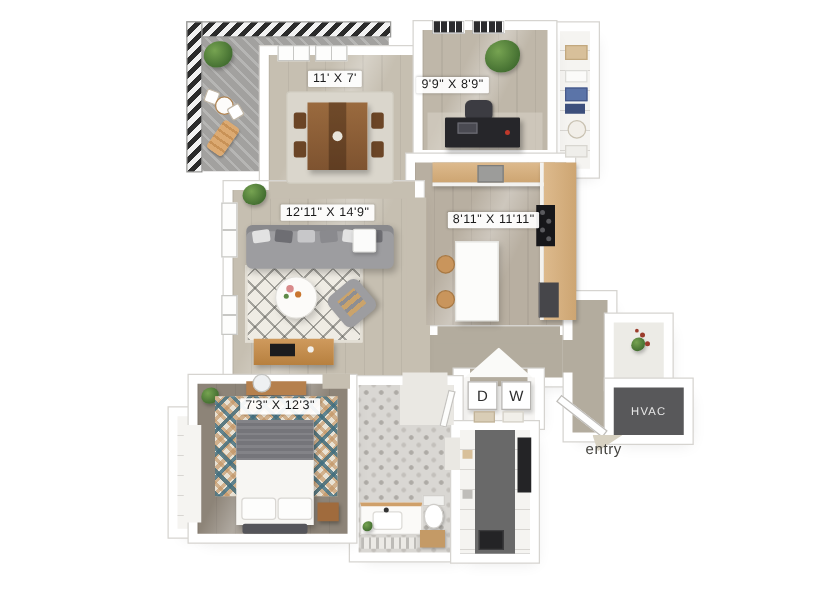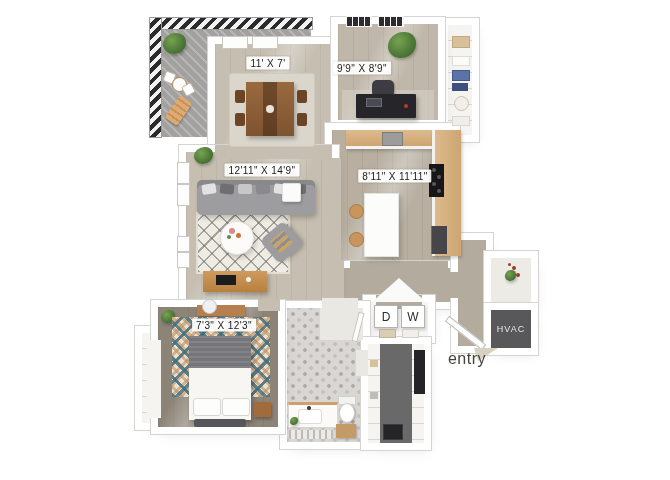--- a/index.html
+++ b/index.html
@@ -40,21 +40,21 @@
         background-image:repeating-linear-gradient(45deg,rgba(63,110,128,.8) 0 3px,rgba(0,0,0,0) 3px 13px),
                          repeating-linear-gradient(-45deg,rgba(63,110,128,.8) 0 3px,rgba(0,0,0,0) 3px 13px),
                          repeating-linear-gradient(45deg,rgba(193,145,95,.6) 6px 9px,rgba(0,0,0,0) 9px 13px),
                          repeating-linear-gradient(-45deg,rgba(193,145,95,.6) 6px 9px,rgba(0,0,0,0) 9px 13px);}
   .bath-floor{background-color:var(--bath-tile,#d9d7d3);
         background-image:radial-gradient(circle,#aeaba6 1.5px,transparent 2.2px),
                          radial-gradient(circle,#c3c0bb 1.5px,transparent 2.2px);
         background-size:12px 12px;background-position:0 0,6px 6px;}
   .peak{background:#fafaf8;clip-path:polygon(0 100%,50% 0,100% 100%);
         filter:drop-shadow(0 0 1px #96948f);}
-  .entry-text{position:absolute;transform:translate(-50%,-50%);color:#44433f;font-size:16px;letter-spacing:.5px;}
+  .entry-text{position:absolute;transform:translate(-50%,-50%);color:#44433f;font-size:12px;letter-spacing:.5px;margin-left:16px;}
 </style>
 </head>
 <body>
 
 <div class="canvas">
 
   <div class="abs deck" style="left:161px;top:28px;width:150px;height:14px;"></div>
   <div class="abs deck" style="left:161px;top:28px;width:58px;height:109px;"></div>
   <div class="abs railing" style="left:150px;top:18px;width:162px;height:11px;"></div>
   <div class="abs railing" style="left:150px;top:18px;width:11px;height:119px;"></div>
@@ -65,21 +65,21 @@
   <div class="abs" style="left:171px;top:97px;width:15px;height:27px;background:repeating-linear-gradient(0deg,#dcaa72 0 4px,#c89257 4px 6px);border-radius:3px;transform:rotate(35deg);box-shadow:1px 1px 2px rgba(0,0,0,.3);"></div>
 
   <div class="room shelfv" style="left:448px;top:25px;width:24px;height:110px;"></div>
   <div class="room wood-floor" style="left:215px;top:44px;width:117px;height:108px;background-color:var(--floor-main,#c6bfb1);"></div>
   <div class="room wood-floor" style="left:338px;top:24px;width:100px;height:96px;background-color:var(--floor-office,#bfb7a9);"></div>
   <div class="room wood-floor" style="left:332px;top:130px;width:121px;height:138px;background-color:var(--floor-kitchen,#b8afa1);"></div>
   <div class="room" style="left:332px;top:268px;width:125px;height:34px;background-color:var(--floor-entry,#b3ac9e);"></div>
   <div class="room" style="left:458px;top:240px;width:28px;height:106px;background-color:var(--floor-entry,#b3ac9e);"></div>
   <div class="room wood-floor" style="left:186px;top:152px;width:146px;height:148px;background-color:var(--floor-main,#c6bfb1);"></div>
   <div class="room" style="left:491px;top:258px;width:40px;height:47px;background:#ecebe6;"></div>
-  <div class="room hvac-box" style="left:491px;top:310px;width:40px;height:38px;">
+  <div class="room hvac-box" style="left:491px;top:310px;width:56px;height:38px;">
     <span>HVAC</span>
   </div>
   <div class="room" style="left:370px;top:302px;width:58px;height:34px;background:#f7f6f4;"></div>
   <div class="room bath-floor" style="left:287px;top:308px;width:76px;height:134px;"></div>
   <div class="room" style="left:368px;top:344px;width:56px;height:99px;background:var(--floor-walk-in,#696969);"></div>
   <div class="room shelfv" style="left:142px;top:333px;width:18px;height:90px;"></div>
   <div class="room wood-floor" style="left:158px;top:307px;width:120px;height:120px;background-color:var(--floor-bedroom,#8d8478);"></div>
 
   <div class="opening" style="left:215px;top:145px;width:117px;height:14px;background:var(--floor-main,#c6bfb1);"></div>
   <div class="opening" style="left:325px;top:158px;width:16px;height:104px;background:var(--floor-main,#c6bfb1);"></div>

